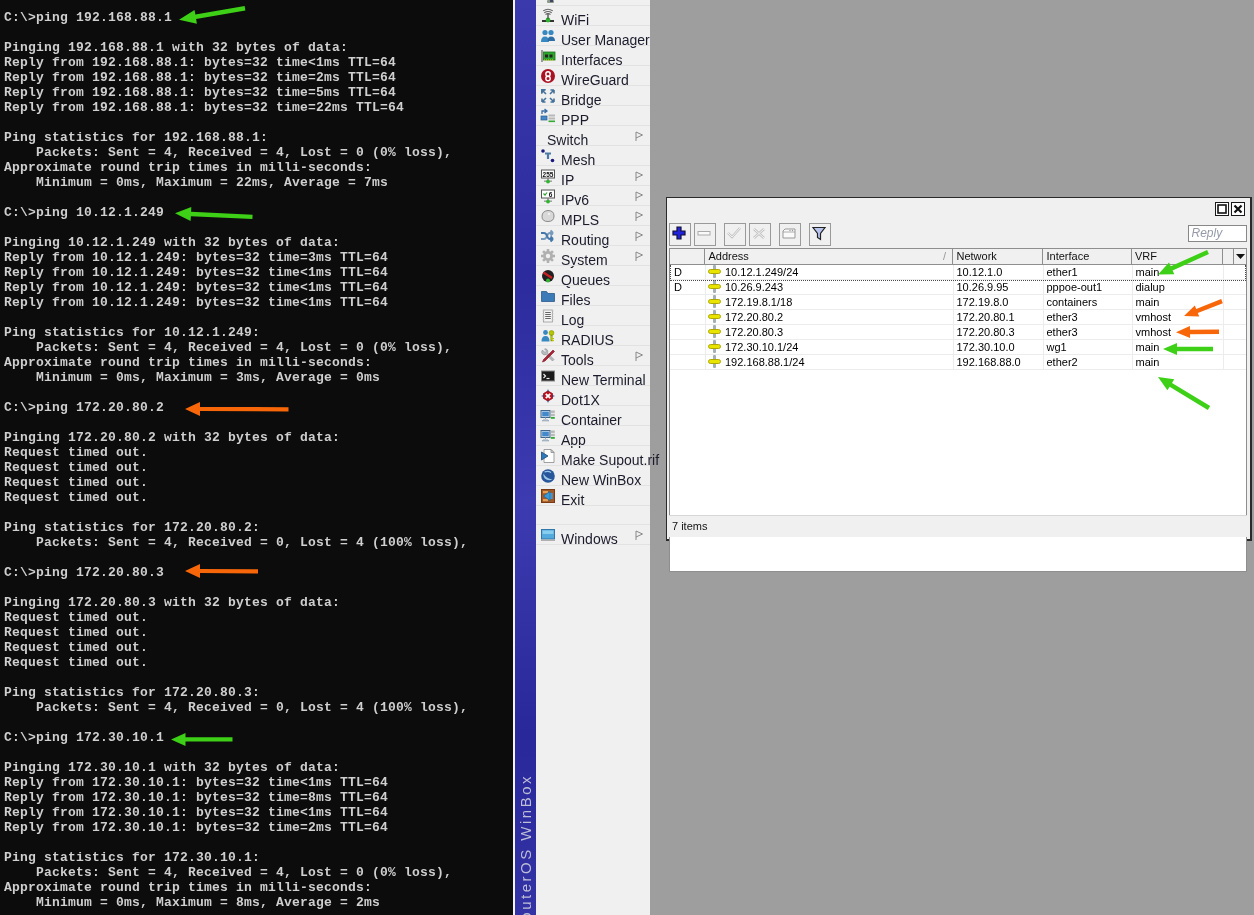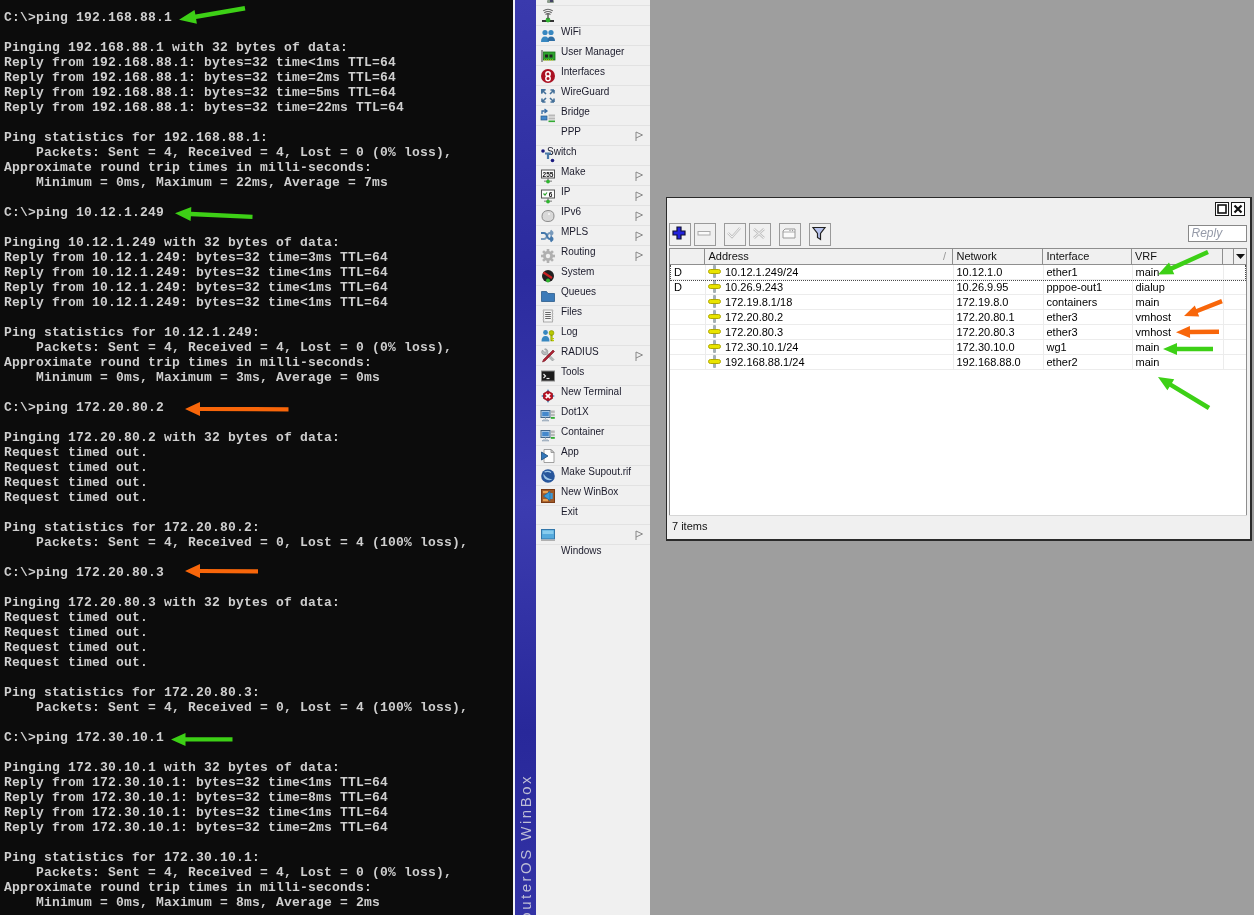--- a/index.html
+++ b/index.html
@@ -4,33 +4,33 @@
 <style>
 html,body{margin:0;padding:0;}
 body{width:1254px;height:915px;position:relative;overflow:hidden;background:#9e9e9e;font-family:"Liberation Sans",sans-serif;}
 #term{position:absolute;left:0;top:0;width:513px;height:915px;background:#0c0c0c;}
 #term pre{margin:0;padding:10px 0 0 4px;font-family:"Liberation Mono",monospace;font-weight:bold;font-size:13px;line-height:15px;letter-spacing:0.2px;color:#cfcfcf;}
 #wline{position:absolute;left:513px;top:0;width:2px;height:915px;background:#f2f2f8;}
 #bluebar{position:absolute;left:515px;top:0;width:21px;height:915px;background:linear-gradient(180deg,#3a3aad 0%,#2b2b9e 30%,#3c3cb0 55%,#28289a 80%,#3333a6 100%);}
 #bartext{position:absolute;left:515px;top:934px;width:170px;height:21px;transform:rotate(-90deg);transform-origin:0 0;color:#bebed6;font-size:15px;line-height:21px;letter-spacing:2.5px;white-space:nowrap;}
 #menu{position:absolute;left:536px;top:0;width:114px;height:915px;background:#f0f0f0;}
 .mi{position:absolute;left:0;width:114px;height:20px;border-top:1px solid #e2e2e2;}
-.mi .lbl{position:absolute;left:25px;top:16px;line-height:20px;font-size:10px;color:#1b1b2b;white-space:nowrap;}
+.mi .lbl{position:absolute;left:25px;top:4px;line-height:20px;font-size:14px;color:#1b1b2b;white-space:nowrap;}
 .mi .ic{position:absolute;left:4px;top:2px;width:16px;height:16px;}
 .mi .sub{position:absolute;left:99px;top:5px;width:9px;height:11px;}
 
 #win{position:absolute;left:666px;top:197px;width:586px;height:344px;background:#f0f0f0;border:1px solid #2a2a2a;border-right-width:2px;border-bottom-width:2px;box-sizing:border-box;}
 #titlebar{position:absolute;left:0;top:0;width:100%;height:20.5px;background:#4d4dc7;}
 #titlebar .t{position:absolute;left:7px;top:3px;color:#fff;font-size:11.5px;}
 .tbtn{position:absolute;top:3.5px;width:14px;height:14px;background:#fff;border:1px solid #1a1a1a;box-sizing:border-box;}
 #btnmax{right:21px;}
 #btnclose{right:5px;}
 .toolb{position:absolute;top:25px;width:22px;height:23px;background:#f0f0f0;border:1px solid #9a9a9a;box-sizing:border-box;}
 #findbox{position:absolute;top:26.5px;right:3px;width:59px;height:17px;background:#fff;border:1px solid #888;box-sizing:border-box;color:#959aa8;font-style:italic;font-size:12px;line-height:15px;padding-left:2.5px;}
-#tbl{position:absolute;left:2px;top:50px;width:578px;height:268px;background:#fff;border:1px solid #8e8e8e;box-sizing:border-box;}
+#tbl{position:absolute;left:2px;top:50px;width:578px;height:324px;background:#fff;border:1px solid #8e8e8e;box-sizing:border-box;}
 #thead{position:absolute;left:0;top:0;width:100%;height:16px;background:#f0f0f0;border-bottom:1px solid #8e8e8e;box-sizing:border-box;}
 .hc{position:absolute;top:0;height:16px;border-right:1px solid #8e8e8e;box-sizing:border-box;font-size:11px;color:#111;line-height:15px;}
 .row{position:absolute;left:0;width:576px;height:15px;font-size:11px;color:#000;}
 .row div{position:absolute;top:0;line-height:15px;white-space:nowrap;}
 .rsep{border-bottom:1px solid #ececec;box-sizing:border-box;}
 .cline{position:absolute;top:16px;width:1px;height:105px;background:#ececec;}
 #statusbar{position:absolute;left:2px;bottom:2px;width:578px;height:22px;background:#f0f0f0;font-size:11px;color:#111;line-height:21px;padding-left:3px;box-sizing:border-box;border-top:1px solid #d6d6d6;}
 svg{display:block;}
 .arrow{position:absolute;}
 .toolb svg{margin:-1px 0 0 -1px;}
@@ -191,21 +191,21 @@
       </span>
     </div>
 <div class="mi" style="top:145px">
       <span class="ic">
         <svg width="16" height="16" viewBox="0 0 16 16">
           <circle cx="3" cy="3" r="1.8" fill="#1a1a7e"></circle>
           <circle cx="12.5" cy="12.5" r="1.8" fill="#1a1a7e"></circle>
           <path d="M5 5.5 L11 5.5 M8 5.5 L8 11" stroke="#4a7aaa" stroke-width="2.2"></path>
         </svg>
       </span>
-      <span class="lbl">Make</span>
+      <span class="lbl">Mesh</span>
     </div>
 <div class="mi" style="top:165px">
       <span class="ic">
         <svg width="16" height="16" viewBox="0 0 16 16">
           <rect x="1.5" y="2" width="13" height="8" fill="#fdfdfd" stroke="#555" stroke-width="1"></rect>
           <text x="8" y="8.6" font-size="6.5" font-weight="bold" fill="#111" text-anchor="middle" font-family="Liberation Sans">255</text>
           <rect x="7.2" y="10" width="1.6" height="3" fill="#888"></rect>
           <path d="M4 13.2 h8" stroke="#999" stroke-width="1.4"></path>
           <circle cx="8" cy="13.6" r="1.9" fill="#2fb52f"></circle>
         </svg>

